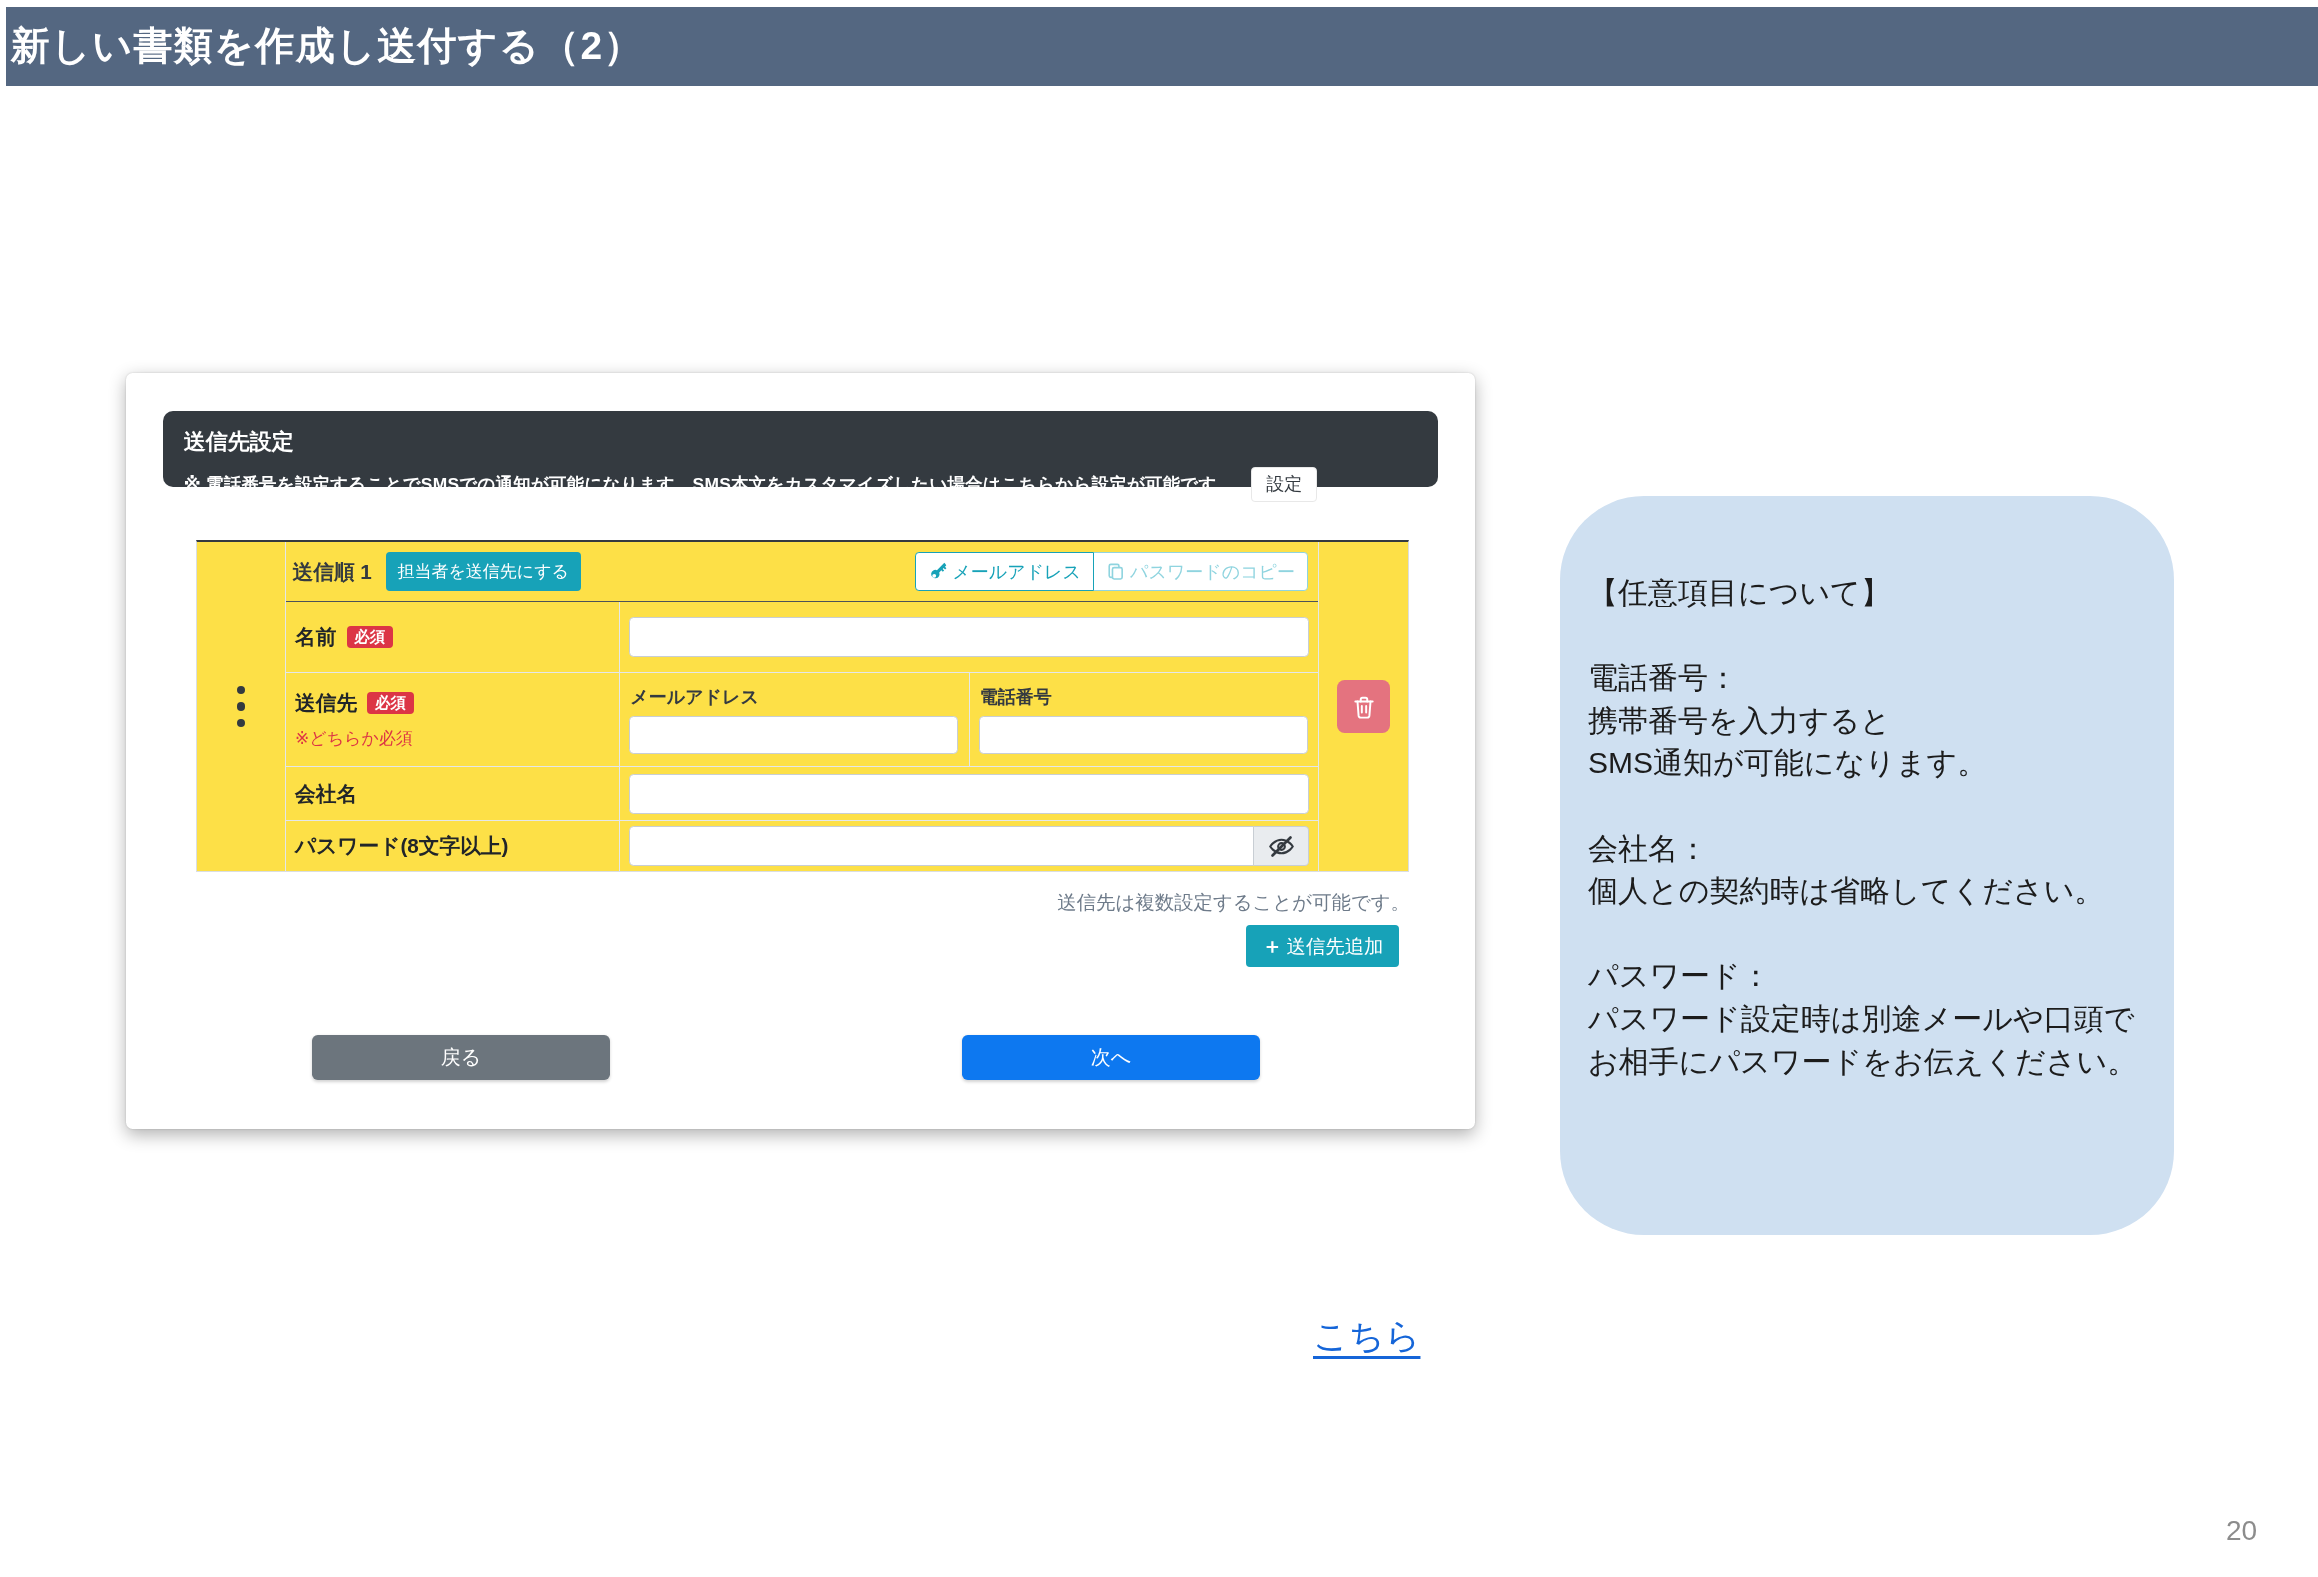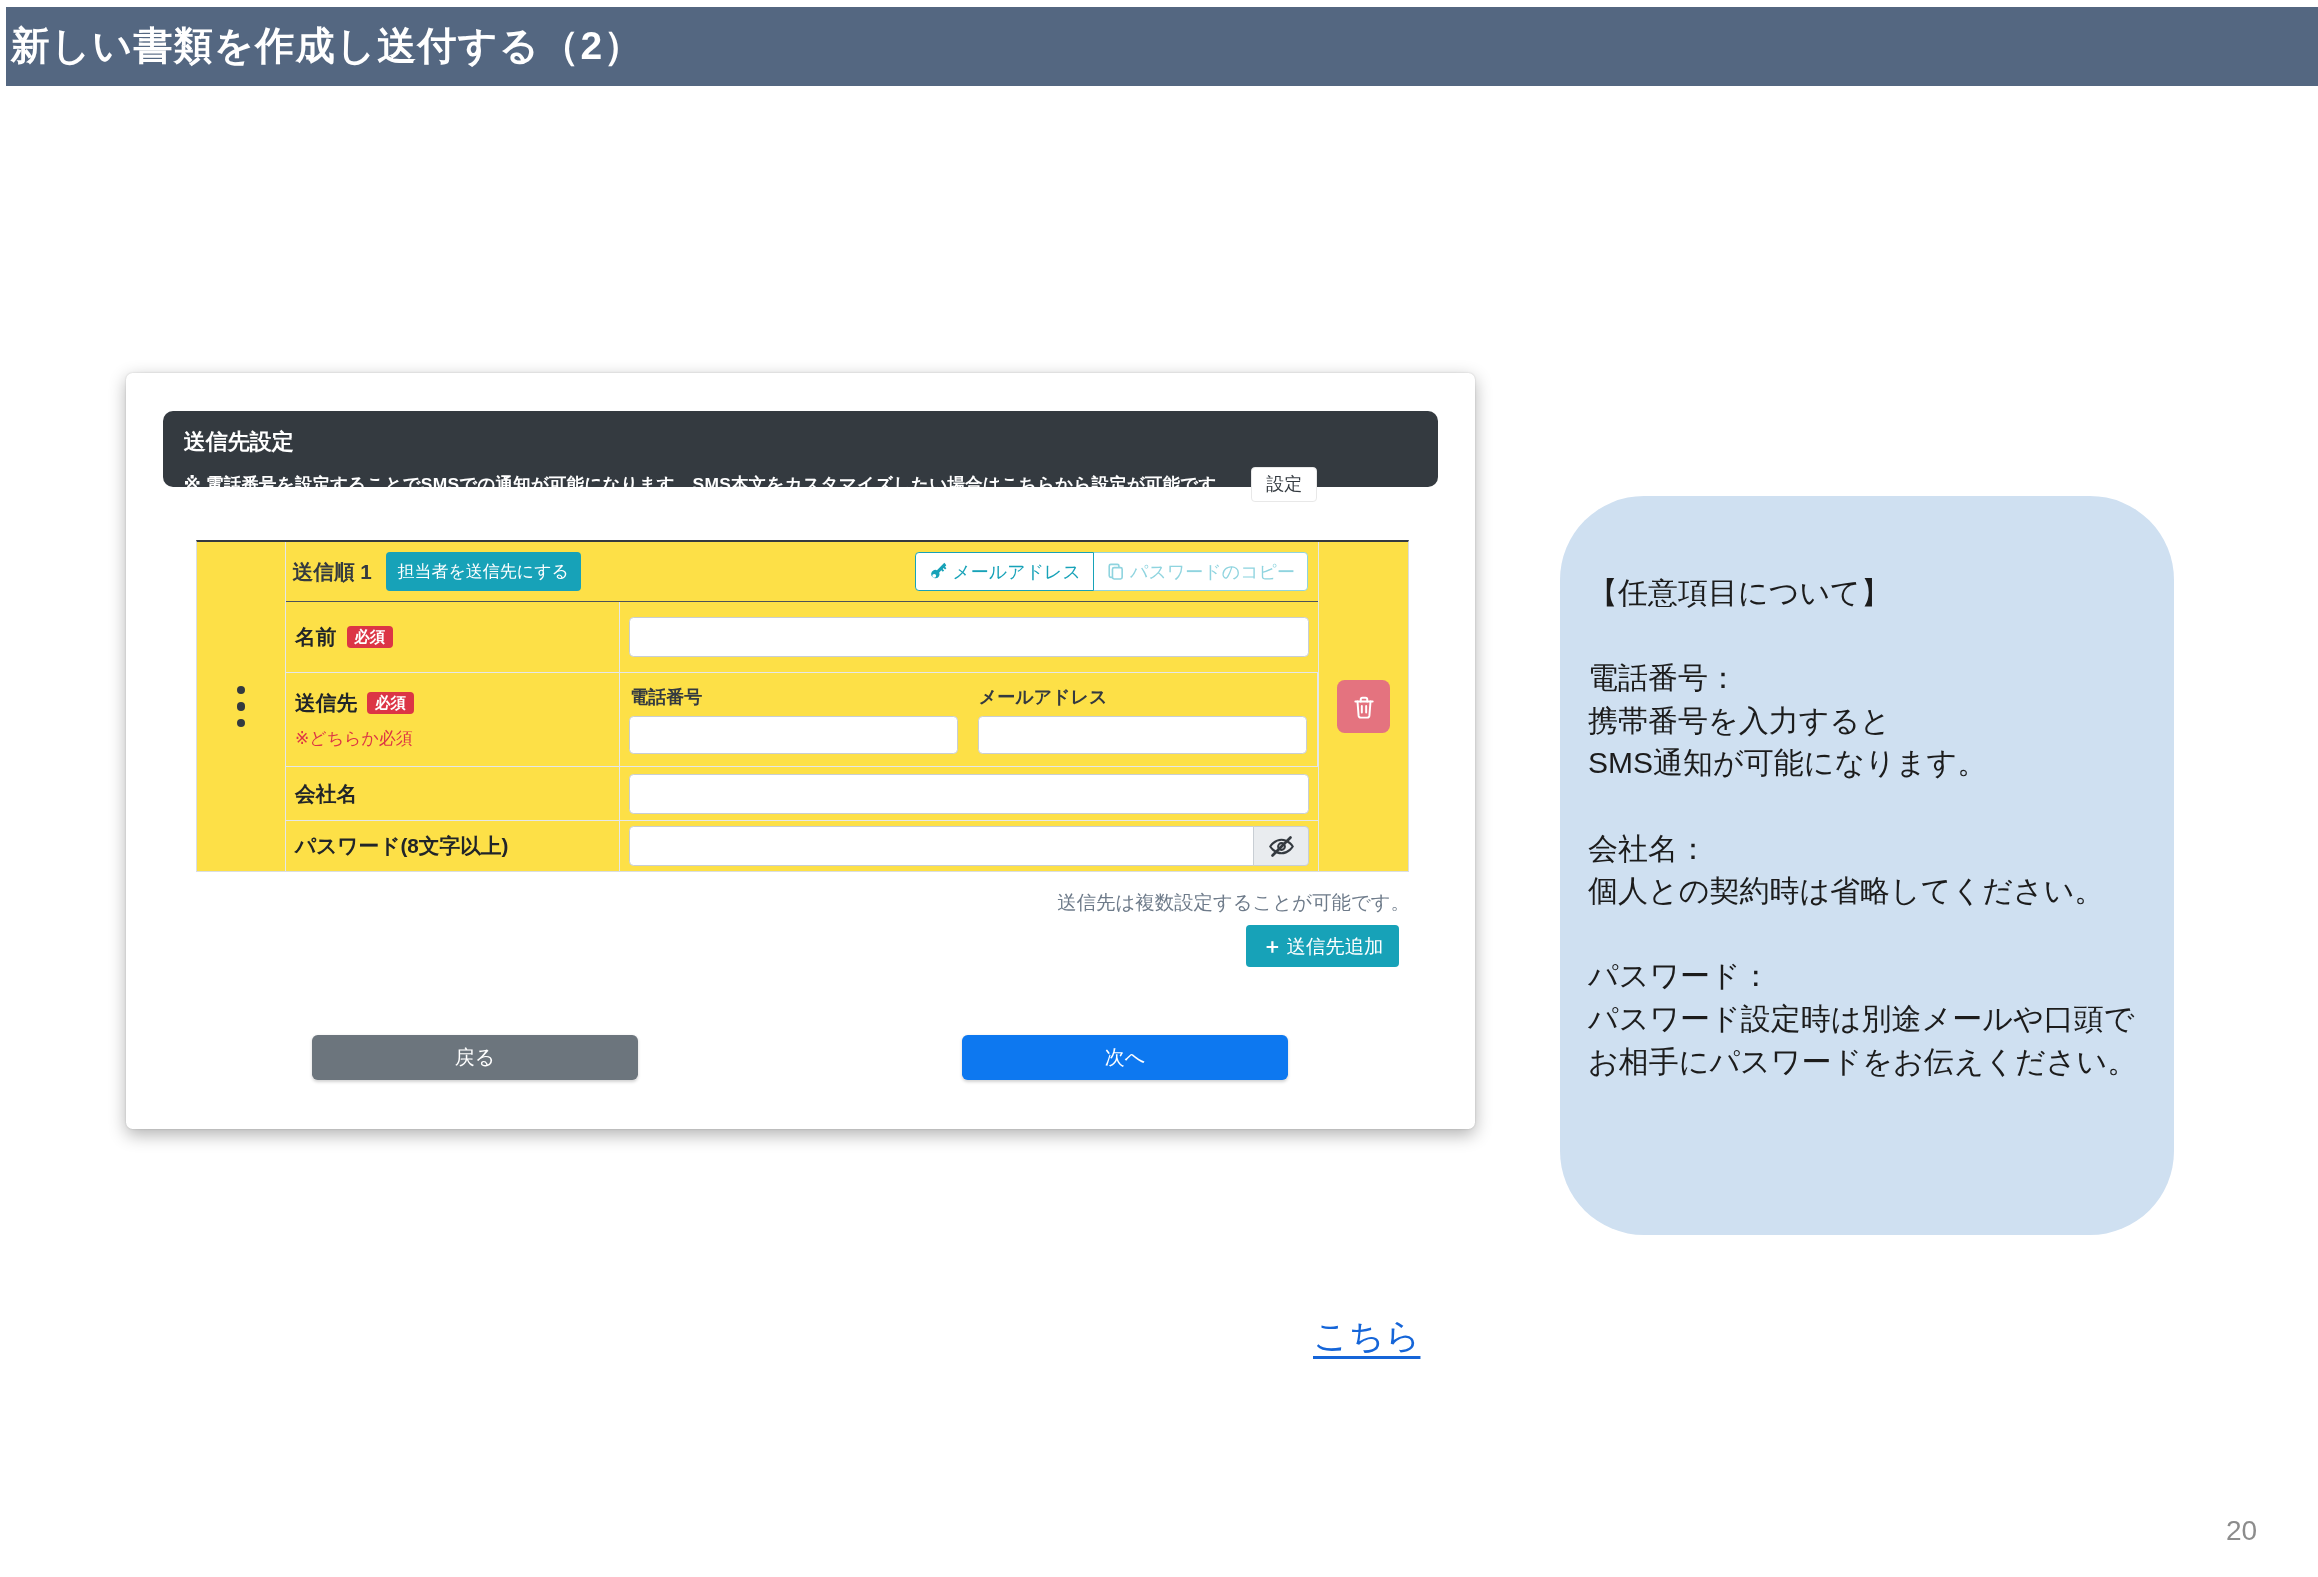--- a/index.html
+++ b/index.html
@@ -111,21 +111,21 @@
   }
   
   .multi-note{position:absolute;right:65px;top:516px;font-size:19.4px;color:#6e7b8a;}
   .add-btn{
     position:absolute;right:76px;top:552px;background:#17a2b8;color:#ffffff;
     font-size:19.4px;padding:7.7px 15.5px;border-radius:3.9px;border:none;cursor:pointer;
     display:flex;align-items:center;gap:3.9px;font-family:inherit;
   }
   .plus{font-weight:700;font-size:20.7px;line-height:1;}
   .nav-btn{
-    position:absolute;top:662px;width:326px;height:45px;border:none;border-radius:5.8px;
+    position:absolute;top:662px;width:298px;height:45px;border:none;border-radius:5.8px;
     color:#ffffff;font-size:20px;display:flex;align-items:center;justify-content:center;
     cursor:pointer;font-family:inherit;box-shadow:0 1.3px 3.2px rgba(0,0,0,.18);
   }
   .back-btn{left:186px;background:#6c757d;}
   .next-btn{left:836px;background:#0d78f0;}
   
   .callout{
     position:absolute;left:1560px;top:496px;width:614px;height:739px;
     background:#cfe0f1;border-radius:84px;box-sizing:border-box;
     padding:76px 32px 0 28px;
@@ -211,26 +211,26 @@
 
         <div class="t-row row-dest">
           <div class="label-cell">
             <div class="label-line">
               <span class="f-label">送信先</span>
               <span class="badge-req">必須</span>
             </div>
             <div class="dest-note">※どちらか必須</div>
           </div>
           <div class="dest-cell">
+            <div class="dest-half email">
+              <div class="sub-label">メールアドレス</div>
+              <input class="text-input" type="text" value="" style="">
+            </div>
             <div class="dest-half">
               <div class="sub-label">電話番号</div>
-              <input class="text-input" type="text" value="" style="">
-            </div>
-            <div class="dest-half email">
-              <div class="sub-label">メールアドレス</div>
               <input class="text-input" type="text" value="" style="">
             </div>
           </div>
         </div>
 
         <div class="t-row row-company">
           <div class="label-cell">
             <span class="f-label">会社名</span>
           </div>
           <div class="input-cell">

